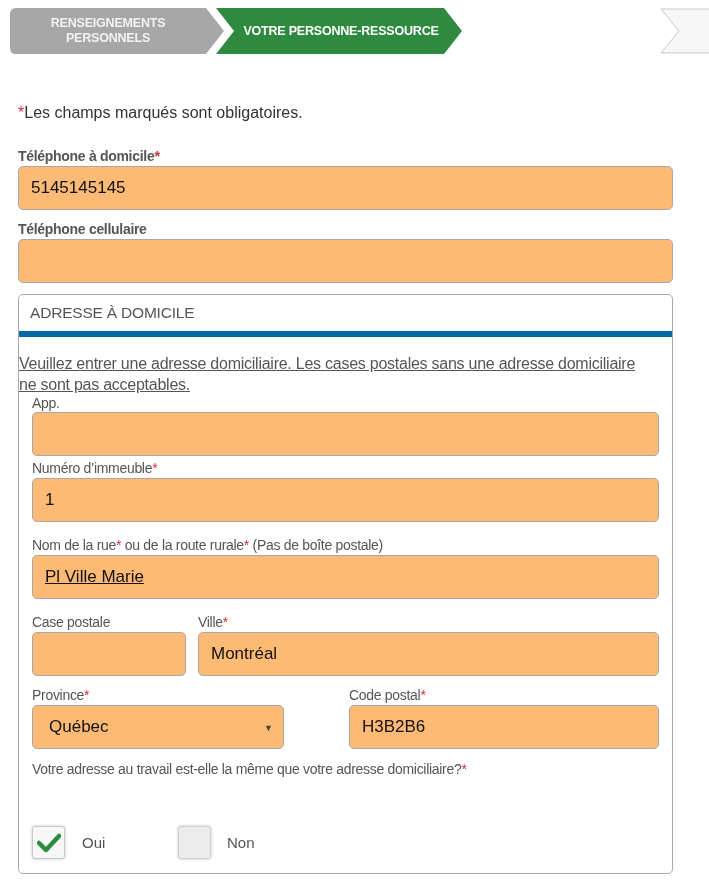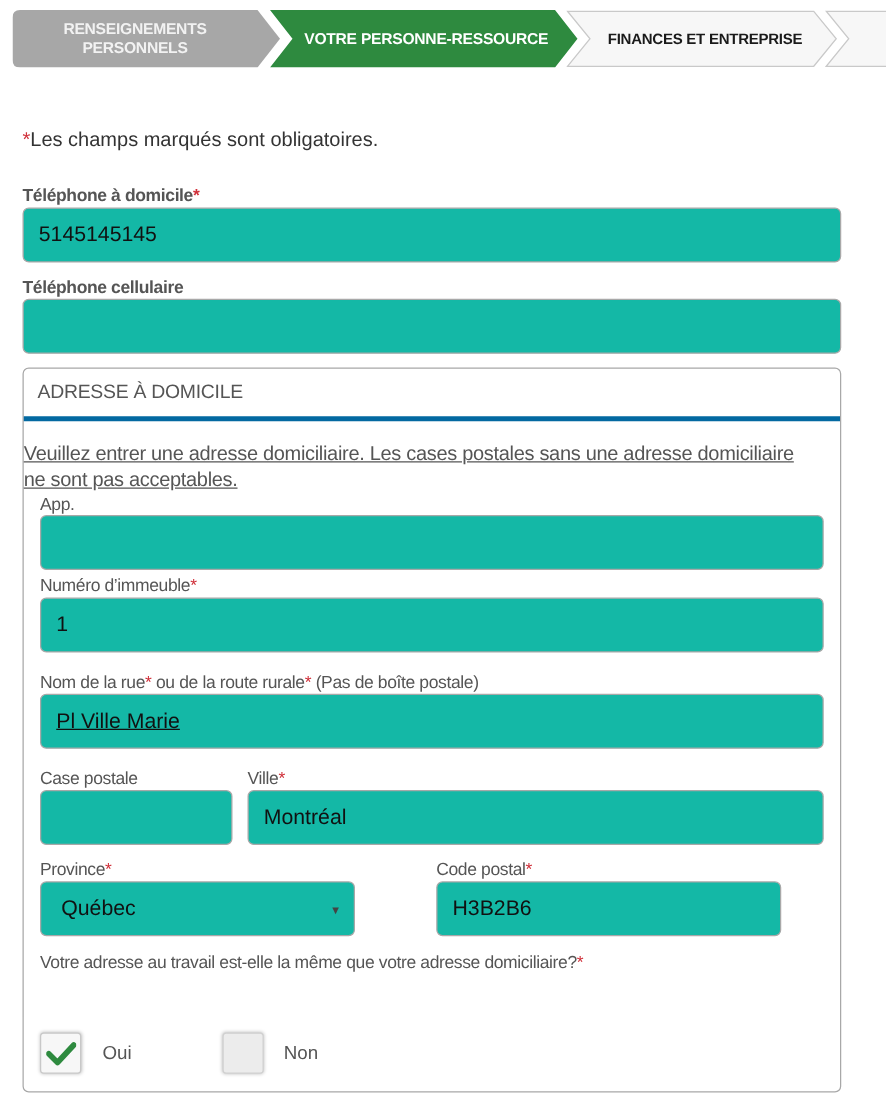--- a/index.html
+++ b/index.html
@@ -18,25 +18,25 @@
   .step-3 { left: 443px; width: 222px; color: #222; font-weight: normal; font-size: 12.5px; }
   .step-3 span { font-weight: bold; font-size: 12px; color: #1a1a1a; }
   .step-4 { left: 650px; width: 80px; }
 
   .req { color: #d0303a; }
 
   .legend { position: absolute; top: 104px; left: 18px; font-size: 16px; color: #333; }
 
   .label { position: absolute; font-size: 14px; color: #555; font-weight: bold; letter-spacing: -0.3px; }
   .label.light { font-weight: normal; color: #555; }
-  .field { position: absolute; border: 1px solid #a8a8a8; border-radius: 5px; background: #14b8a6; height: 44px;
+  .field { position: absolute; border: 1px solid #a8a8a8; border-radius: 5px; background: #fdba74; height: 44px;
            font-size: 17px; color: #111; display: flex; align-items: center; padding-left: 12px; }
 
   .panel { position: absolute; top: 294px; left: 18px; width: 655px; height: 580px; border: 1px solid #a8a8a8; border-radius: 5px; }
-  .panel-header { position: absolute; top: 0; left: 0; right: 0; height: 42px; border-bottom: 4px solid #0369a1;
+  .panel-header { position: absolute; top: 0; left: 0; right: 0; height: 42px; border-bottom: 6px solid #0369a1;
                   font-size: 15.5px; color: #555; display: flex; align-items: center; padding-left: 11px; letter-spacing: -0.2px; }
   .panel-note { position: absolute; top: 58px; left: 0; width: 625px; font-size: 16px; line-height: 21px; color: #555; letter-spacing: -0.25px; text-decoration: underline; }
 
   .select-arrow { position: absolute; right: 10px; top: 17px; font-size: 9px; color: #444; }
 
   .question { position: absolute; left: 13px; top: 466px; width: 630px; font-size: 14px; line-height: 17px; color: #555; letter-spacing: -0.3px; }
 
   .checkbox { position: absolute; width: 33px; height: 33px; border: 1px solid #d0d0d0; border-radius: 3px; background: #ececec;
               box-shadow: 0 0 3px rgba(0,0,0,0.25); display: flex; align-items: center; justify-content: center; }
   .checkbox.checked { background: #f7f7f7; border-color: #c8c8c8; }
@@ -50,26 +50,20 @@
     <svg width="250" height="46">
       <path d="M0 0 H228 L246 23 L228 46 H0 L18 23 Z" fill="#2e8a3f"></path>
     </svg>
     <span>VOTRE PERSONNE-RESSOURCE</span>
   </div>
   <div class="step step-1">
     <svg width="220" height="46">
       <path d="M6 0 H196 L214 23 L196 46 H6 Q0 46 0 40 V6 Q0 0 6 0 Z" fill="#a7a7a7"></path>
     </svg>
     <span><span>RENSEIGNEMENTS</span><br><span>PERSONNELS</span></span>
-  </div>
-  <div class="step step-3">
-    <svg width="222" height="46">
-      <path d="M1 1 H198 L216 23 L198 45 H1 L19 23 Z" fill="#f7f7f7" stroke="#c9c9c9" stroke-width="1"></path>
-    </svg>
-    <span>FINANCES ET ENTREPRISE</span>
   </div>
   <div class="step step-4">
     <svg width="80" height="46">
       <path d="M1 1 H78 L78 45 H1 L19 23 Z" fill="#f7f7f7" stroke="#c9c9c9" stroke-width="1"></path>
     </svg>
   </div>
 </div>
 
 <div class="legend">
   <span class="req">*</span><span>Les champs marqués sont obligatoires.</span>
@@ -126,21 +120,21 @@
     <span>Province</span><span class="req">*</span>
   </div>
   <div class="field" style="top:410px; left:13px; width:252px; padding-left:16px;">
     <span>Québec</span>
     <span class="select-arrow">▼</span>
   </div>
 
   <div class="label light" style="top:392px; left:330px;text-align:right;">
     <span>Code postal</span><span class="req">*</span>
   </div>
-  <div class="field" style="top:410px; left:330px; width:276px;">
+  <div class="field" style="top:410px; left:330px; width:310px;">
     <span>H3B2B6</span>
   </div>
 
   <div class="question">
     <span>Votre adresse au travail est-elle la même que votre adresse domiciliaire?</span><span class="req">*</span><br>
   </div>
 
   <div class="checkbox checked" style="top:531px; left:13px;">
     <svg width="24" height="20" viewBox="0 0 24 20">
       <path d="M2 10 L9 17 L22 3" fill="none" stroke="#2e8a3f" stroke-width="4.5" stroke-linecap="round" stroke-linejoin="round"></path>

